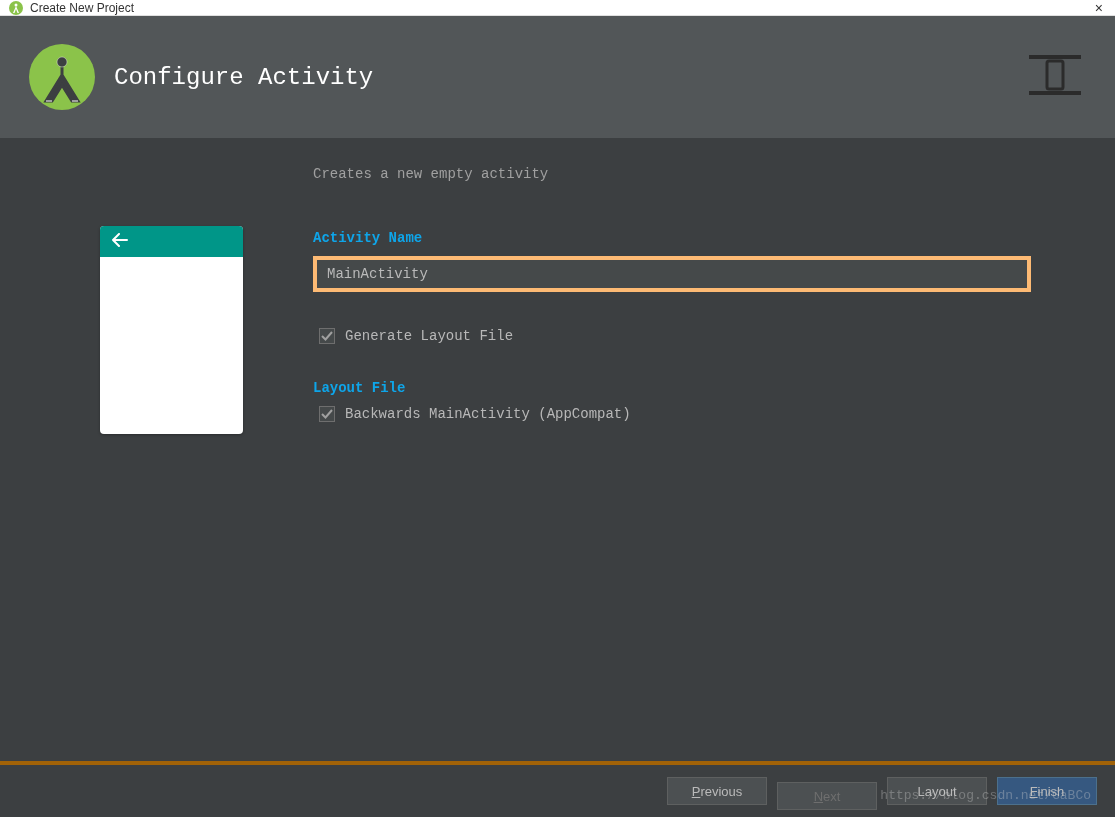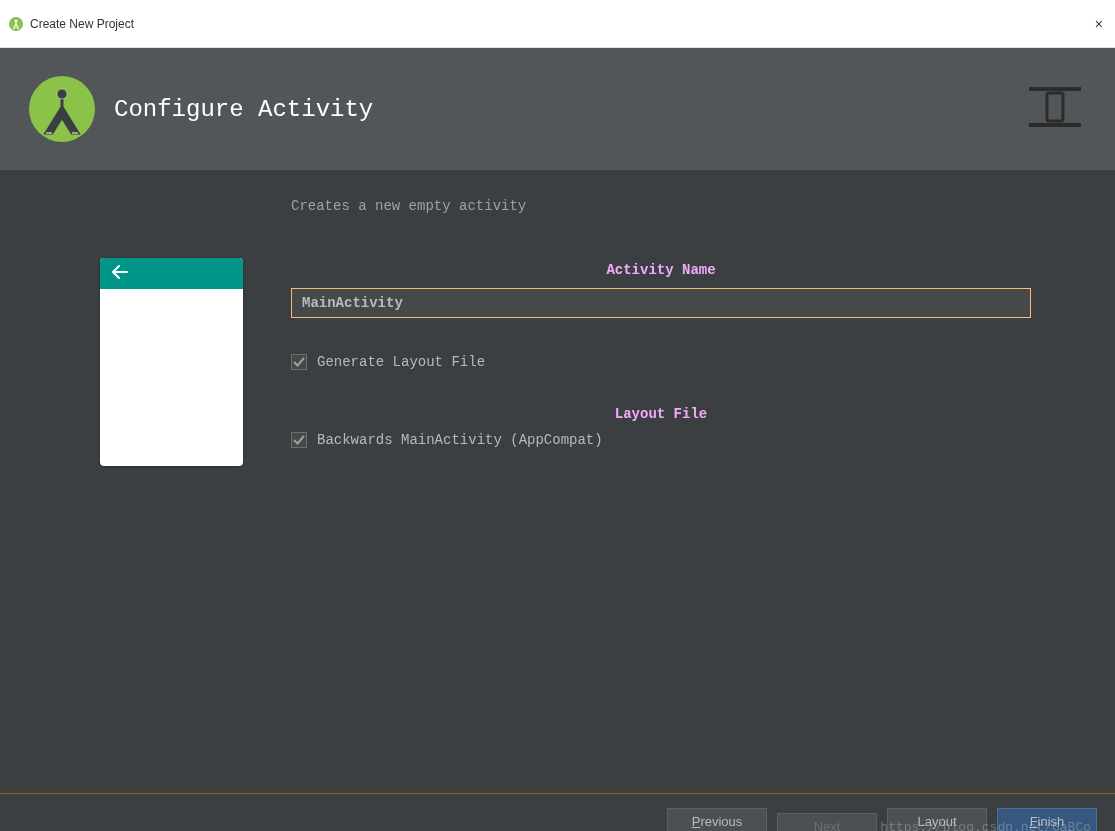--- a/index.html
+++ b/index.html
@@ -8,21 +8,21 @@
       box-sizing: border-box;
     }
     body {
       font-family: "Segoe UI", Arial, sans-serif;
       background: #ffffff;
       width: 1115px;
       height: 831px;
       overflow: hidden;
     }
     .title-bar {
-      height: 48px;
+      height: 16px;
       background: #ffffff;
       display: flex;
       align-items: center;
       padding: 0 8px;
       border-bottom: 1px solid #e0e0e0;
       position: relative;
     }
     .title-bar-icon {
       width: 16px;
       height: 16px;
@@ -67,21 +67,21 @@
     .header-device-icon {
       position: absolute;
       right: 32px;
       top: 50%;
       transform: translateY(-50%);
     }
     .content {
       flex: 1;
       padding: 28px 84px 0 100px;
       display: flex;
-      gap: 48px;
+      gap: 70px;
     }
     .preview-panel {
       padding-top: 60px;
     }
     .phone-preview {
       width: 143px;
       height: 208px;
       background: #ffffff;
       border-radius: 4px;
       overflow: hidden;
@@ -97,44 +97,42 @@
     .form-panel {
       flex: 1;
       font-family: "Consolas", "Courier New", monospace;
     }
     .description {
       color: #a0a0a0;
       font-size: 14px;
       margin-bottom: 48px;
     }
     .field-label {
-      color: #f0abfc;
+      color: #0ea5e9;
       font-size: 14px;
       font-weight: bold;
       margin-bottom: 10px;
-      text-align: center;
     }
     .text-input {
       width: 100%;
       background: #45494a;
-      border: 1px solid #fdba74;
+      border: 4px solid #fdba74;
       color: #bababa;
       font-family: "Consolas", "Courier New", monospace;
       font-size: 14px;
       padding: 6px 10px;
       outline: none;
       margin-bottom: 36px;
-      font-weight: bold;
     }
     .checkbox-row {
       display: flex;
       align-items: center;
       gap: 10px;
       margin-bottom: 36px;
-      margin-left: 0;
+      margin-left: 6px;
     }
     .checkbox {
       width: 16px;
       height: 16px;
       background: #45494a;
       border: 1px solid #6e6e6e;
       display: flex;
       align-items: center;
       justify-content: center;
       cursor: pointer;
@@ -143,21 +141,21 @@
       width: 12px;
       height: 12px;
     }
     .checkbox-label {
       color: #b8b8b8;
       font-size: 14px;
       font-family: "Consolas", "Courier New", monospace;
     }
     .footer {
       height: 56px;
-      border-top: 1px solid #a16207;
+      border-top: 4px solid #a16207;
       display: flex;
       justify-content: flex-end;
       align-items: center;
       padding: 0 18px;
       gap: 10px;
       position: relative;
     }
     .btn {
       min-width: 100px;
       height: 28px;

